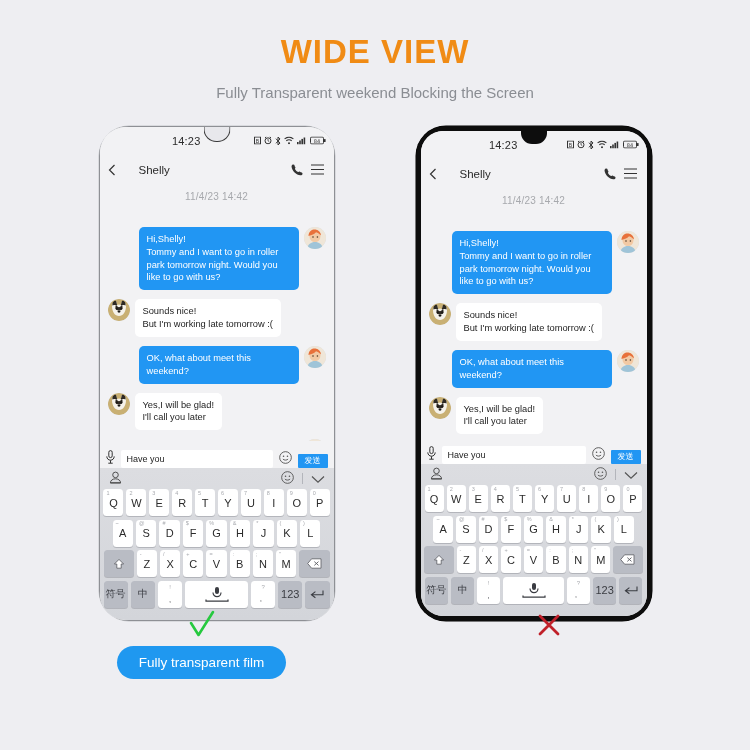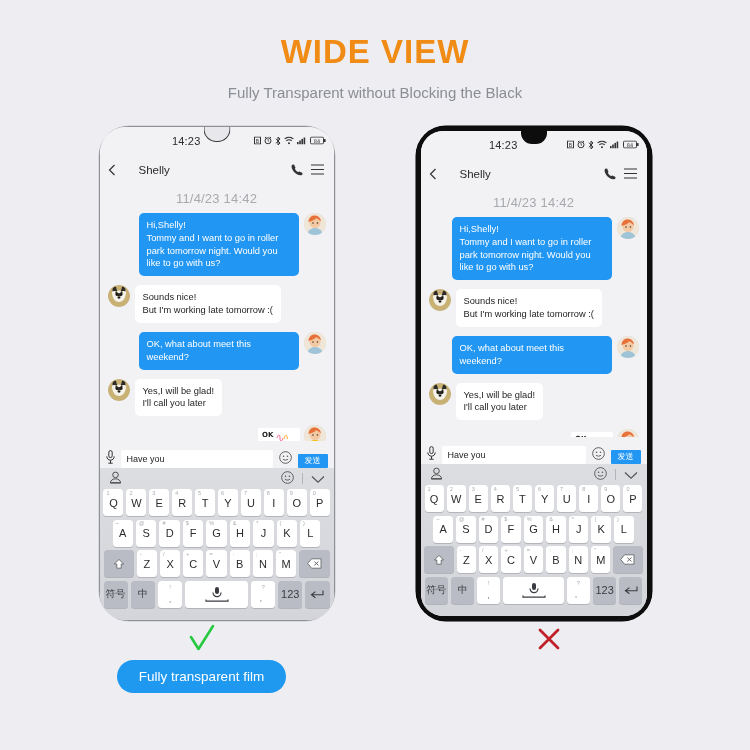--- a/index.html
+++ b/index.html
@@ -98,22 +98,22 @@
 
   
   .conv {
     flex: 1 1 auto;
     background: #f2f2f4;
     padding: 6px 8px 0 8px;
     position: relative;
     overflow: hidden;
   }
   .datestamp {
-    text-align: center; font-size: 13px; color: #a7a9ad;
-    margin-bottom: 7px; letter-spacing: .2px;
+    text-align: center; font-size: 10px; color: #a7a9ad;
+    margin-bottom: 25px; letter-spacing: .2px;
   }
   .row { display: flex; align-items: flex-start; margin-bottom: 9px; }
   .row.out { justify-content: flex-end; }
   .row.in  { justify-content: flex-start; }
 
   .bubble {
     max-width: 160px;
     font-size: 9.3px; line-height: 1.38;
     padding: 6px 8px;
     border-radius: 5px;
@@ -205,21 +205,21 @@
     position: absolute; bottom: 3.5px; left: 50%; transform: translateX(-50%);
     font-size: 7.5px; color: #3a3c42;
   }
   .key .sup-c {
     position: absolute; top: 3px; left: 50%; transform: translateX(-50%);
     font-size: 6px; color: #a9abb0;
   }
 
   
   .captions {
-    position: absolute; top: 624px; left: 0; width: 750px; height: 100px;
+    position: absolute; top: 610px; left: 0; width: 750px; height: 100px;
     display: flex; justify-content: center; gap: 111px;
   }
   .capcol {
     width: 236px;
     display: flex; flex-direction: column; align-items: center;
   }
   .mark { height: 30px; display: flex; align-items: center; justify-content: center; }
   .pill {
     margin-top: 6px;
     padding: 9px 22px;
@@ -229,21 +229,21 @@
     white-space: nowrap;
   }
   .pill.good { background: #1f98f0; }
   .pill.bad  { background: #a0a0a0; }
 </style>
 </head>
 <body>
 
 <div class="hdr">
   <div class="title">WIDE VIEW</div>
-  <div class="sub">Fully Transparent without Blocking the Black</div>
+  <div class="sub">Fully Transparent weekend Blocking the Screen</div>
 </div>
 
 <div class="phones">
 
   <div class="phone thin">
     <div class="screen">
 
       <div class="statusbar">
         <div class="sb-time">14:23</div>
         <div class="notch"></div>

